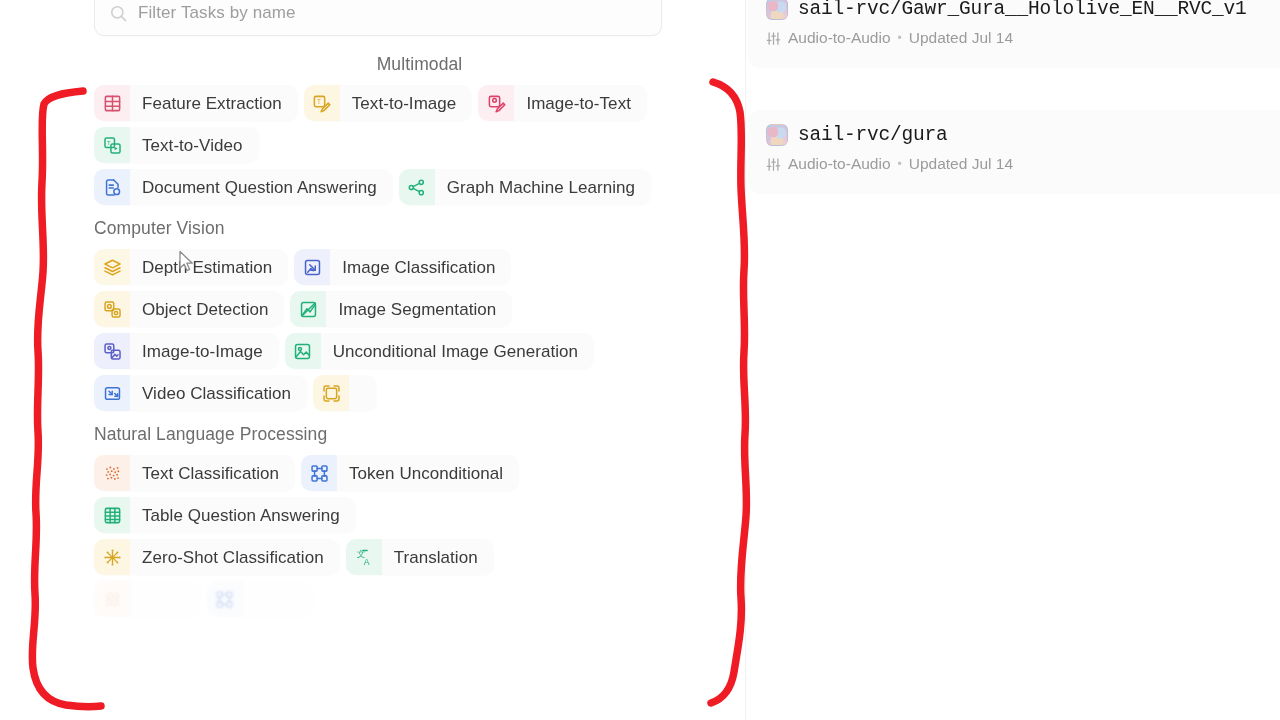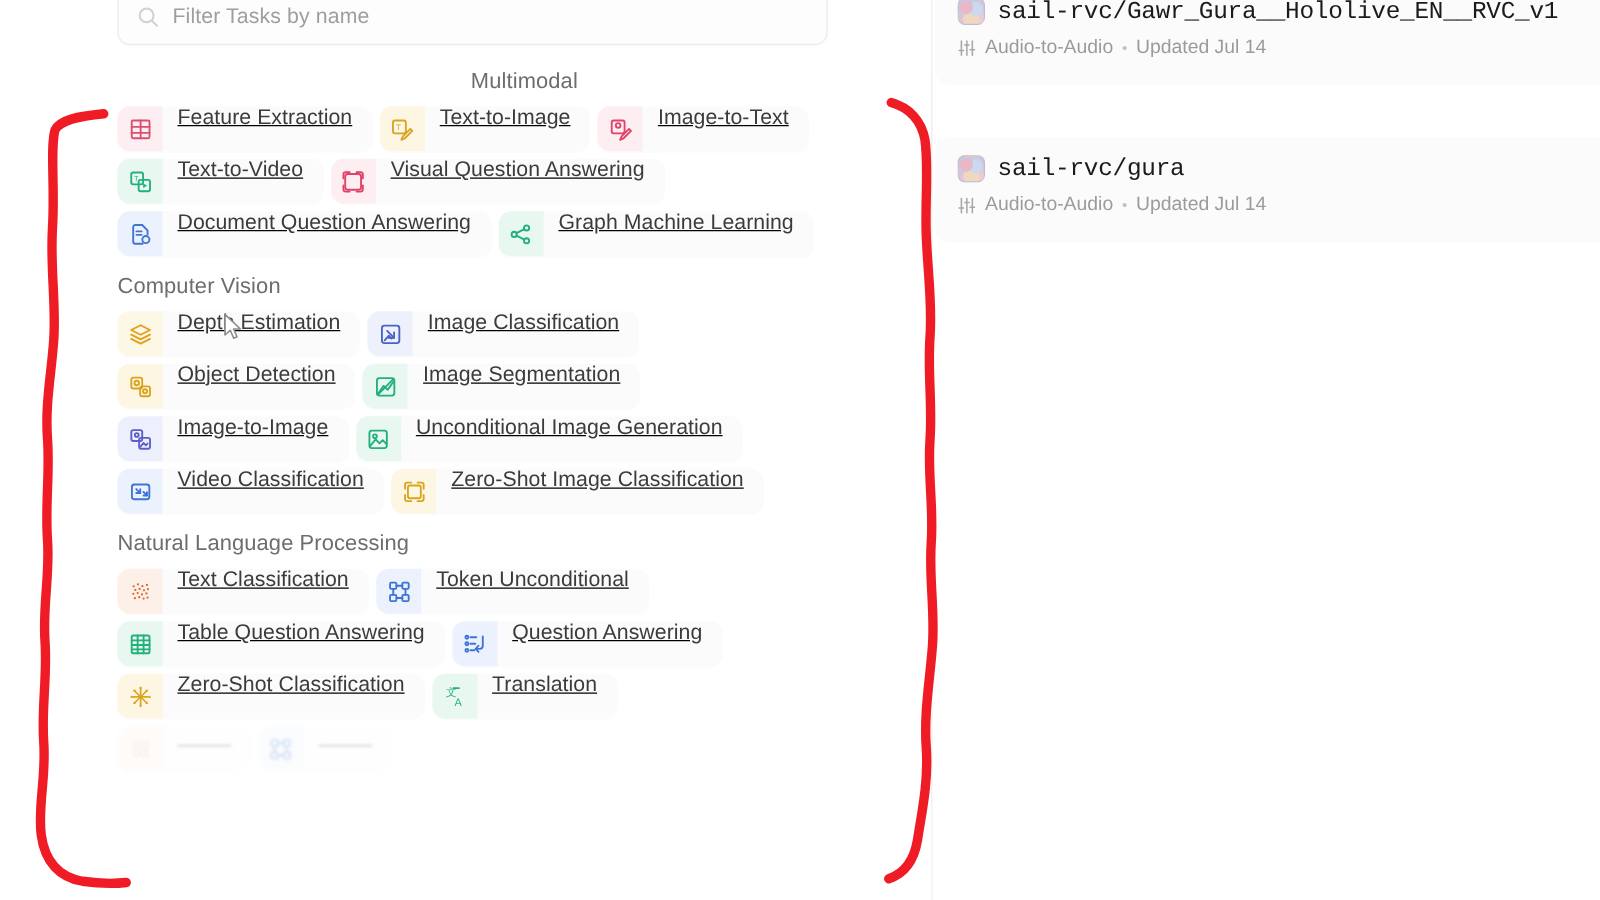--- a/index.html
+++ b/index.html
@@ -75,29 +75,29 @@
   .tag-row {
     display: flex;
     align-items: center;
     gap: 0px;
     margin-bottom: 6px;
     flex-wrap: nowrap;
   }
 
   .tag {
     display: inline-flex;
+    align-items: center;
     height: 36px;
     border-radius: 10px;
     background: #fbfbfb;
     padding: 0 16px 0 0;
     cursor: pointer;
     white-space: nowrap;
     margin-right: 6px;
     box-shadow: 0 1px 1px rgba(0,0,0,0.015);
-    text-decoration: underline;
   }
 
   .tag-icon {
     width: 36px; height: 36px;
     border-radius: 10px 0 0 10px;
     display: flex;
     align-items: center;
     justify-content: center;
     flex: 0 0 auto;
     margin-right: 12px;
@@ -248,32 +248,20 @@
               <span class="tag-icon" style="background: rgb(232, 248, 241);">
                 <svg width="19" height="19" viewBox="0 0 24 24" fill="none" stroke="#23b07a" stroke-width="1.9" stroke-linecap="round" stroke-linejoin="round">
                   <rect x="2.5" y="2.5" width="12" height="12" rx="2"></rect>
                   <text x="5.2" y="11.5" font-size="7.5" fill="#23b07a" stroke="none" font-family="Liberation Sans, sans-serif">T</text>
                   <rect x="10" y="10" width="11.5" height="11.5" rx="2"></rect>
                   <path d="M14.5 13.5 L18.5 15.8 L14.5 18.1 Z" fill="#23b07a" stroke="none"></path>
                 </svg>
               </span>
               <span class="tag-label">Text-to-Video</span>
             </div>
-            <div class="tag">
-              <span class="tag-icon" style="background: rgb(253, 238, 242);">
-                <svg width="19" height="19" viewBox="0 0 24 24" fill="none" stroke="#e0426a" stroke-width="1.9" stroke-linecap="round" stroke-linejoin="round">
-                  <rect x="4" y="4" width="16" height="16" rx="2.5"></rect>
-                  <path d="M2.2 8.5 L2.2 4.6 Q2.2 2.2 4.6 2.2 L8.5 2.2"></path>
-                  <path d="M15.5 2.2 L19.4 2.2 Q21.8 2.2 21.8 4.6 L21.8 8.5"></path>
-                  <path d="M21.8 15.5 L21.8 19.4 Q21.8 21.8 19.4 21.8 L15.5 21.8"></path>
-                  <path d="M8.5 21.8 L4.6 21.8 Q2.2 21.8 2.2 19.4 L2.2 15.5"></path>
-                </svg>
-              </span>
-              <span class="tag-label">Visual Question Answering</span>
-            </div>
           </div>
           <div class="tag-row">
             <div class="tag">
               <span class="tag-icon" style="background: rgb(236, 242, 253);">
                 <svg width="19" height="19" viewBox="0 0 24 24" fill="none" stroke="#3f74d6" stroke-width="1.9" stroke-linecap="round" stroke-linejoin="round">
                   <path d="M13.5 2.5 H6.5 A2 2 0 0 0 4.5 4.5 V19.5 A2 2 0 0 0 6.5 21.5 H14"></path>
                   <path d="M13.5 2.5 L19 8 V12"></path>
                   <line x1="7.8" y1="9" x2="13" y2="9"></line>
                   <line x1="7.8" y1="12.5" x2="13" y2="12.5"></line>
                   <circle cx="17.3" cy="17.3" r="3.6"></circle>
@@ -382,21 +370,20 @@
             <div class="tag">
               <span class="tag-icon" style="background: rgb(253, 246, 227);">
                 <svg width="19" height="19" viewBox="0 0 24 24" fill="none" stroke="#d9a521" stroke-width="1.9" stroke-linecap="round" stroke-linejoin="round">
                   <rect x="5.5" y="5.5" width="13" height="13" rx="2"></rect>
                   <path d="M2.6 8.8 L2.6 5 Q2.6 2.6 5 2.6 L8.8 2.6"></path>
                   <path d="M15.2 2.6 L19 2.6 Q21.4 2.6 21.4 5 L21.4 8.8"></path>
                   <path d="M21.4 15.2 L21.4 19 Q21.4 21.4 19 21.4 L15.2 21.4"></path>
                   <path d="M8.8 21.4 L5 21.4 Q2.6 21.4 2.6 19 L2.6 15.2"></path>
                 </svg>
               </span>
-              <span class="tag-label">Zero-Shot Image Classification</span>
             </div>
           </div>
         </div>
         <div class="group">
           <div class="group-title">Natural Language Processing</div>
           <div class="tag-row">
             <div class="tag">
               <span class="tag-icon" style="background: rgb(253, 240, 232);">
                 <svg width="19" height="19" viewBox="0 0 24 24">
                   <circle cx="5" cy="6.4" r="1.15" fill="#e06a2b"></circle>
@@ -441,35 +428,20 @@
                 <svg width="19" height="19" viewBox="0 0 24 24" fill="none" stroke="#23b07a" stroke-width="1.9" stroke-linecap="round" stroke-linejoin="round">
                   <rect x="3" y="3" width="18" height="18" rx="1.6"></rect>
                   <line x1="3" y1="8" x2="21" y2="8"></line>
                   <line x1="3" y1="12.6" x2="21" y2="12.6"></line>
                   <line x1="3" y1="17" x2="21" y2="17"></line>
                   <line x1="9" y1="3" x2="9" y2="21"></line>
                   <line x1="15" y1="3" x2="15" y2="21"></line>
                 </svg>
               </span>
               <span class="tag-label">Table Question Answering</span>
-            </div>
-            <div class="tag">
-              <span class="tag-icon" style="background: rgb(236, 242, 253);">
-                <svg width="19" height="19" viewBox="0 0 24 24" fill="none" stroke="#3f74d6" stroke-width="1.9" stroke-linecap="round" stroke-linejoin="round">
-                  <circle cx="4.4" cy="4.8" r="1.5"></circle>
-                  <line x1="8" y1="4.8" x2="14" y2="4.8"></line>
-                  <circle cx="4.4" cy="11.4" r="1.5"></circle>
-                  <line x1="8" y1="11.4" x2="13" y2="11.4"></line>
-                  <circle cx="4.4" cy="18" r="1.5"></circle>
-                  <line x1="8" y1="18" x2="12" y2="18"></line>
-                  <path d="M20.5 4 L20.5 13.5 Q20.5 16.5 17.5 16.5 L13.5 16.5"></path>
-                  <path d="M16.2 13.3 L13.2 16.5 L16.2 19.6"></path>
-                </svg>
-              </span>
-              <span class="tag-label">Question Answering</span>
             </div>
           </div>
           <div class="tag-row">
             <div class="tag">
               <span class="tag-icon" style="background: rgb(253, 246, 227);">
                 <svg width="19" height="19" viewBox="0 0 24 24">
                   <g stroke="#d9a521" stroke-width="1.7" stroke-linecap="round">
                     <line x1="12" y1="4.6" x2="12" y2="19.4"></line>
                     <line x1="4.6" y1="12" x2="19.4" y2="12"></line>
                     <line x1="6.8" y1="6.8" x2="17.2" y2="17.2"></line>

